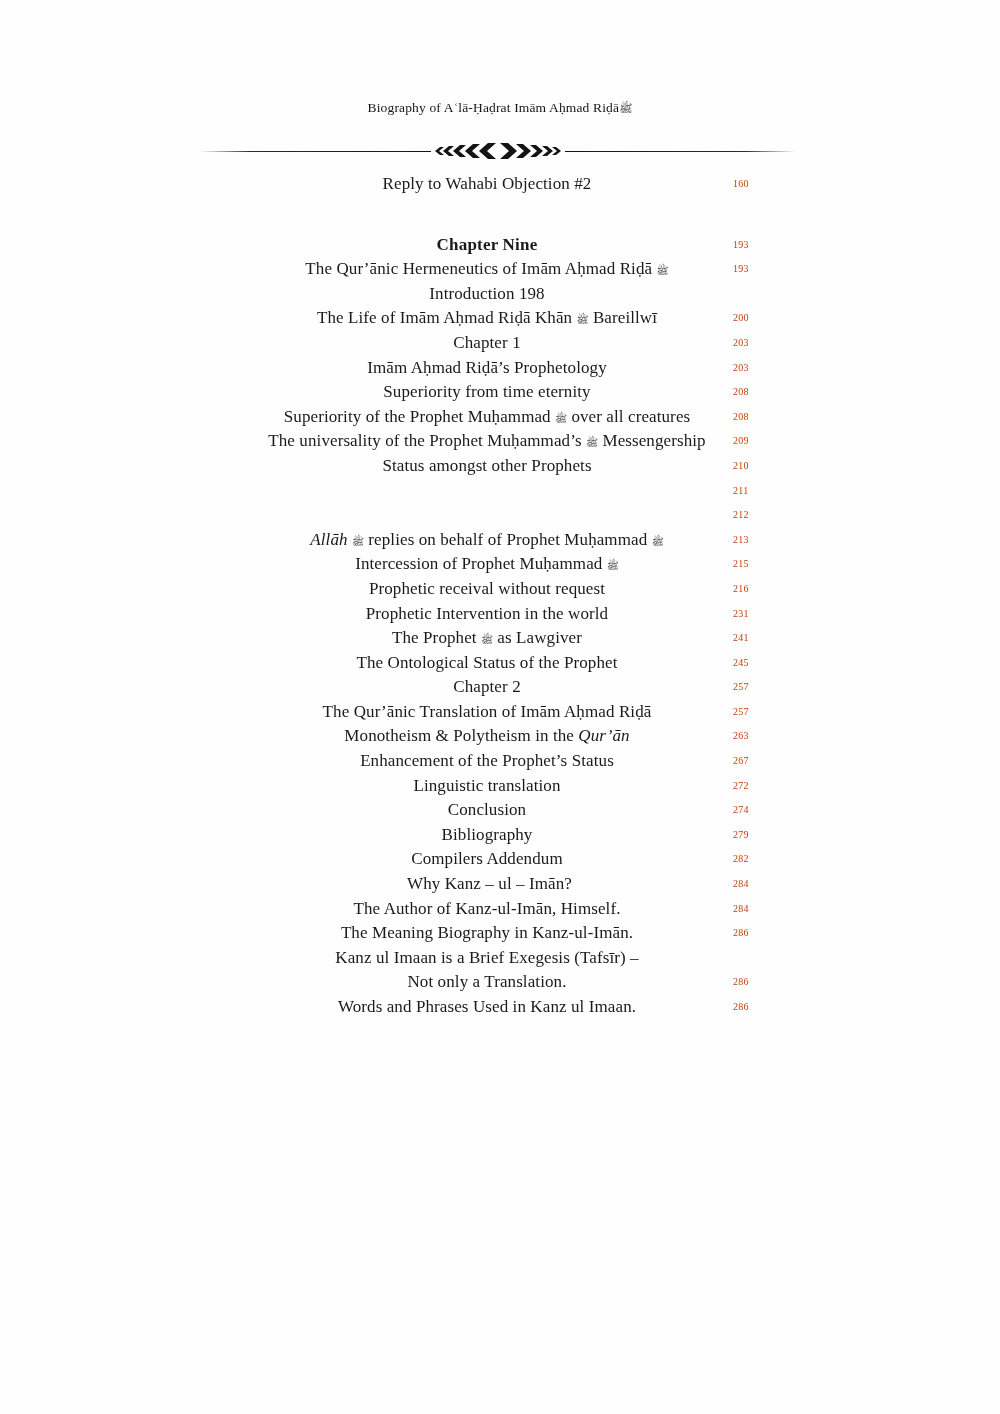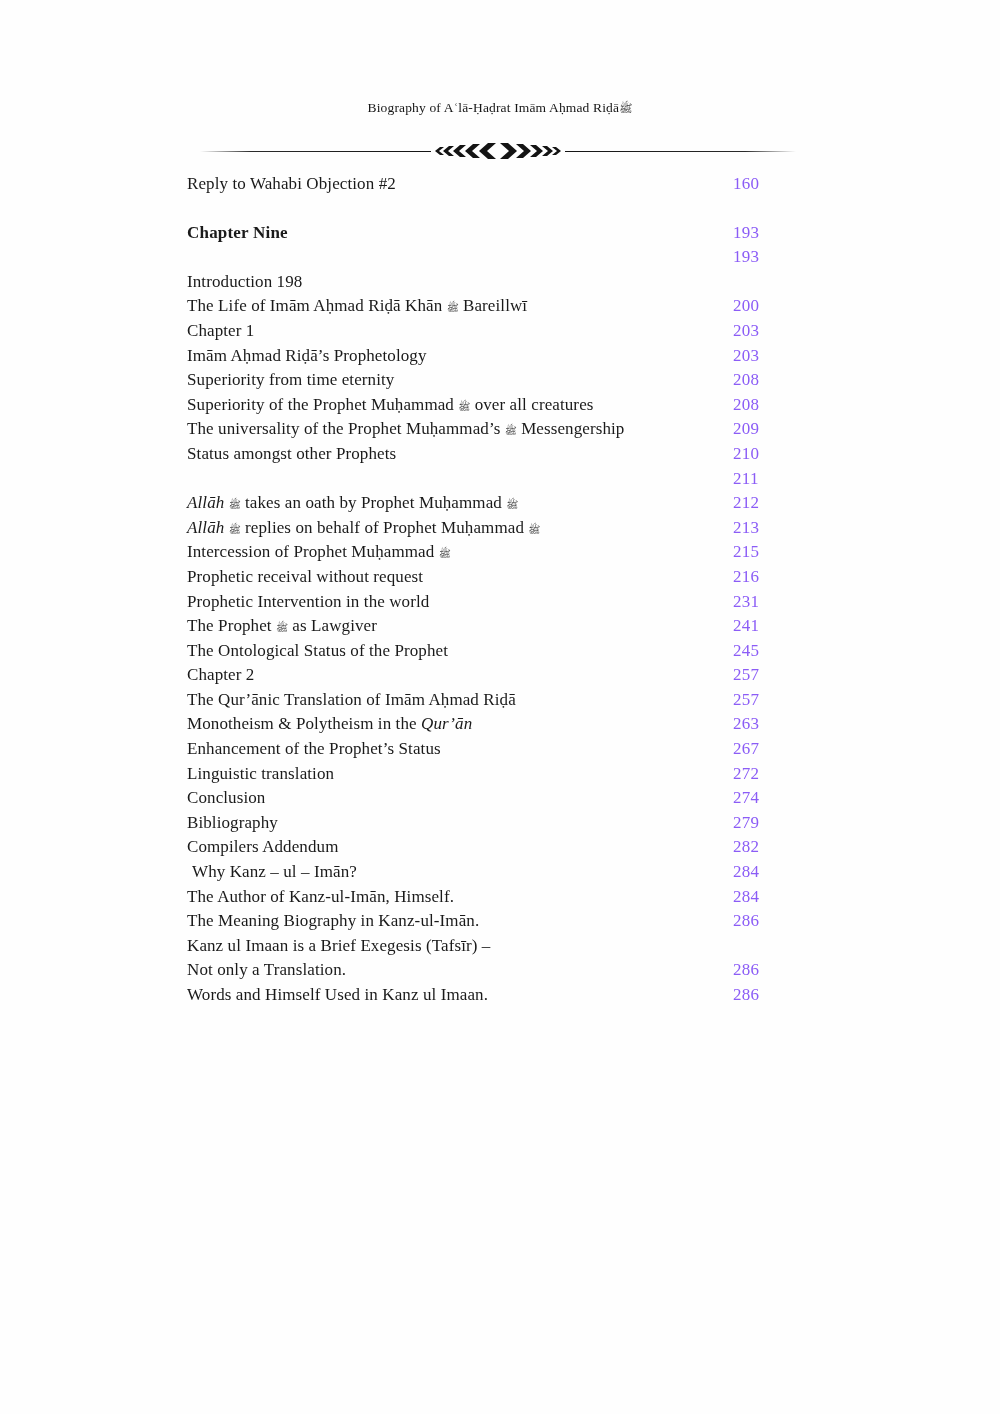--- a/index.html
+++ b/index.html
@@ -83,39 +83,40 @@
     top: 172px;
     left: 187px;
     width: 600px;
   }
   .toc-row {
     position: relative;
     height: 24.6px;
     font-size: 17px;
     line-height: 24.6px;
     white-space: nowrap;
+    text-align: center;
   }
   .toc-row.gap-before {
-    margin-top: 24px;
+    margin-top: 36px;
   }
   .toc-title {
     display: inline-block;
     letter-spacing: 0.1px;
   }
   .toc-row.bold .toc-title {
     font-weight: bold;
     letter-spacing: 0.2px;
   }
   .toc-page {
     position: absolute;
     left: 546px;
     top: 0;
-    font-size: 17px;
+    font-size: 10px;
     letter-spacing: 0.3px;
-    color: #8b5cf6;
+    color: #c2410c;
   }
   .indent-sp {
     display: inline-block;
     width: 5px;
   }
   i.it {
     font-style: italic;
   }
 </style>
 </head>
@@ -150,46 +151,46 @@
           </g>
         </g>
       </svg>
     </span>
     <span class="rule-right"></span>
   </div>
 
   <div class="toc" id="toc-list">
       <div class="toc-row"><span class="toc-title">Reply to Wahabi Objection #2</span><span class="toc-page">160</span></div>
       <div class="toc-row bold gap-before"><span class="toc-title">Chapter Nine</span><span class="toc-page">193</span></div>
-      <div class="toc-row"><span class="toc-page">193</span></div>
+      <div class="toc-row"><span class="toc-title">The Qur’ānic Hermeneutics of Imām Aḥmad Riḍā <span class="honorific-sm">ﷺ</span></span><span class="toc-page">193</span></div>
       <div class="toc-row"><span class="toc-title">Introduction 198</span></div>
       <div class="toc-row"><span class="toc-title">The Life of Imām Aḥmad Riḍā Khān <span class="honorific-sm">ﷺ</span> Bareillwī</span><span class="toc-page">200</span></div>
       <div class="toc-row"><span class="toc-title">Chapter 1</span><span class="toc-page">203</span></div>
       <div class="toc-row"><span class="toc-title">Imām Aḥmad Riḍā’s Prophetology</span><span class="toc-page">203</span></div>
       <div class="toc-row"><span class="toc-title">Superiority from time eternity</span><span class="toc-page">208</span></div>
       <div class="toc-row"><span class="toc-title">Superiority of the Prophet Muḥammad <span class="honorific-sm">ﷺ</span> over all creatures</span><span class="toc-page">208</span></div>
       <div class="toc-row"><span class="toc-title">The universality of the Prophet Muḥammad’s <span class="honorific-sm">ﷺ</span> Messengership</span><span class="toc-page">209</span></div>
       <div class="toc-row"><span class="toc-title">Status amongst other Prophets</span><span class="toc-page">210</span></div>
       <div class="toc-row"><span class="toc-page">211</span></div>
-      <div class="toc-row"><span class="toc-title"><i class="it">Allāh</i> <span class="honorific-sm">ﷺ</span> takes an oath by Prophet Muḥammad <span class="honorific-sm">ﷺ</span></span><span class="toc-page">212</span></div>
+      <div class="toc-row"><span class="toc-page">212</span></div>
       <div class="toc-row"><span class="toc-title"><i class="it">Allāh</i> <span class="honorific-sm">ﷺ</span> replies on behalf of Prophet Muḥammad <span class="honorific-sm">ﷺ</span></span><span class="toc-page">213</span></div>
       <div class="toc-row"><span class="toc-title">Intercession of Prophet Muḥammad <span class="honorific-sm">ﷺ</span></span><span class="toc-page">215</span></div>
       <div class="toc-row"><span class="toc-title">Prophetic receival without request</span><span class="toc-page">216</span></div>
       <div class="toc-row"><span class="toc-title">Prophetic Intervention in the world</span><span class="toc-page">231</span></div>
       <div class="toc-row"><span class="toc-title">The Prophet <span class="honorific-sm">ﷺ</span> as Lawgiver</span><span class="toc-page">241</span></div>
       <div class="toc-row"><span class="toc-title">The Ontological Status of the Prophet</span><span class="toc-page">245</span></div>
       <div class="toc-row"><span class="toc-title">Chapter 2</span><span class="toc-page">257</span></div>
       <div class="toc-row"><span class="toc-title">The Qur’ānic Translation of Imām Aḥmad Riḍā</span><span class="toc-page">257</span></div>
       <div class="toc-row"><span class="toc-title">Monotheism &amp; Polytheism in the <i class="it">Qur’ān</i></span><span class="toc-page">263</span></div>
       <div class="toc-row"><span class="toc-title">Enhancement of the Prophet’s Status</span><span class="toc-page">267</span></div>
       <div class="toc-row"><span class="toc-title">Linguistic translation</span><span class="toc-page">272</span></div>
       <div class="toc-row"><span class="toc-title">Conclusion</span><span class="toc-page">274</span></div>
       <div class="toc-row"><span class="toc-title">Bibliography</span><span class="toc-page">279</span></div>
       <div class="toc-row"><span class="toc-title">Compilers Addendum</span><span class="toc-page">282</span></div>
       <div class="toc-row"><span class="toc-title"><span class="indent-sp"></span>Why Kanz – ul – Imān?</span><span class="toc-page">284</span></div>
       <div class="toc-row"><span class="toc-title">The Author of Kanz-ul-Imān, Himself.</span><span class="toc-page">284</span></div>
       <div class="toc-row"><span class="toc-title">The Meaning Biography in Kanz-ul-Imān.</span><span class="toc-page">286</span></div>
       <div class="toc-row"><span class="toc-title">Kanz ul Imaan is a Brief Exegesis (Tafsīr) –</span></div>
       <div class="toc-row"><span class="toc-title">Not only a Translation.</span><span class="toc-page">286</span></div>
-      <div class="toc-row"><span class="toc-title">Words and Himself Used in Kanz ul Imaan.</span><span class="toc-page">286</span></div>
+      <div class="toc-row"><span class="toc-title">Words and Phrases Used in Kanz ul Imaan.</span><span class="toc-page">286</span></div>
     </div>
 
 </div>
 
 </body></html>

